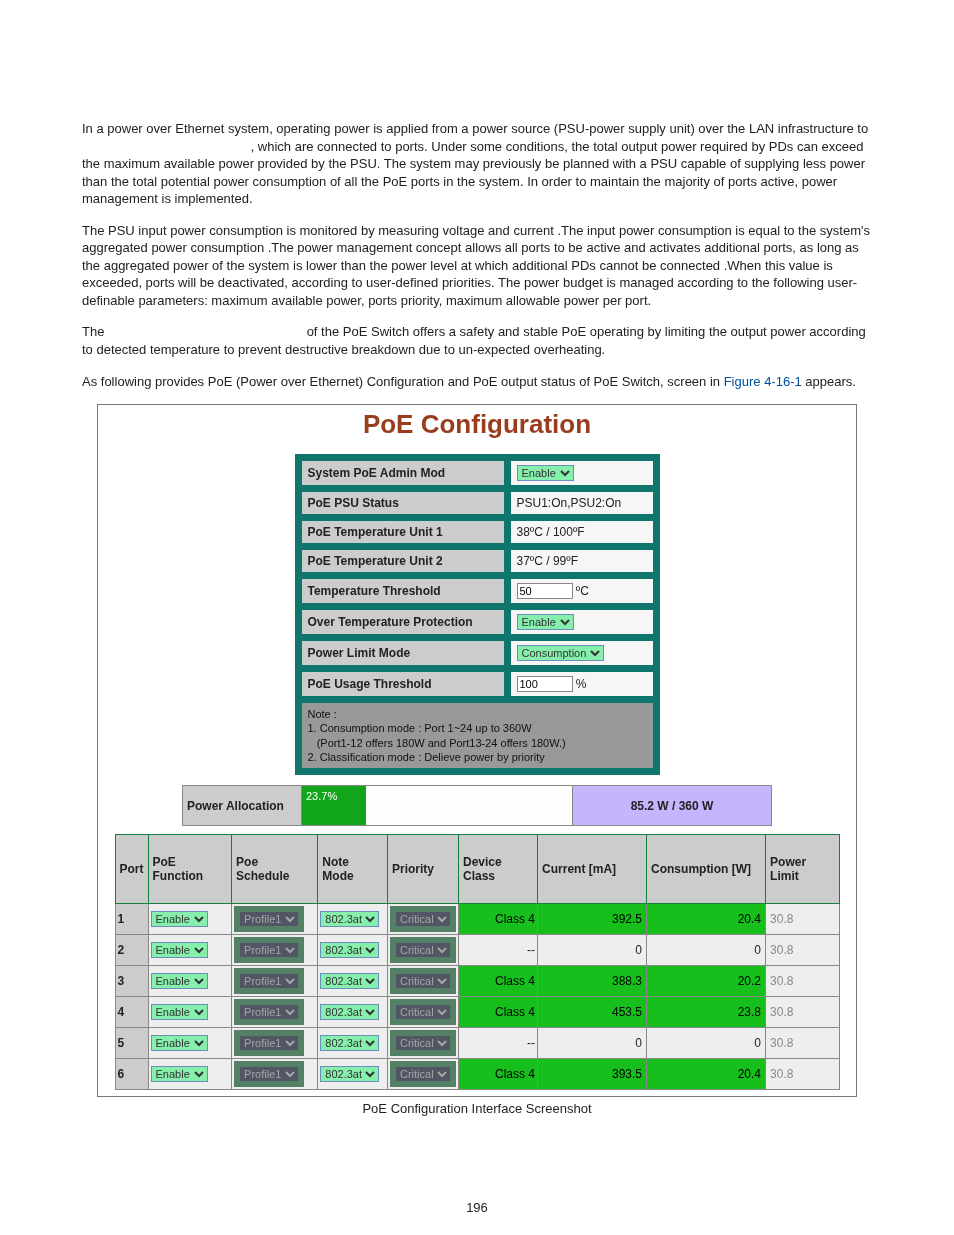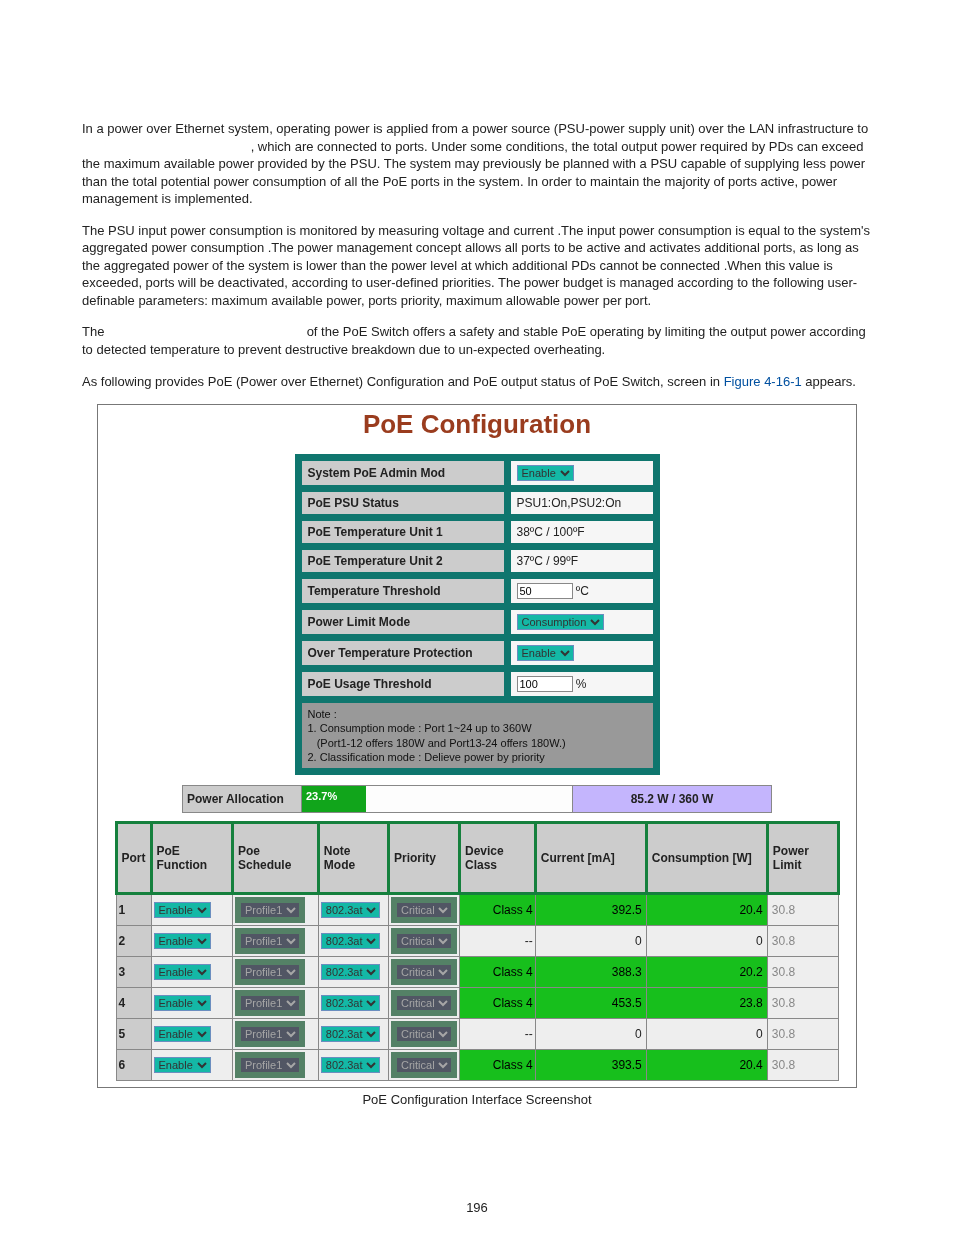--- a/index.html
+++ b/index.html
@@ -63,21 +63,21 @@
   .settings-table td.note {
     background: #999;
     color: #111;
     font-size: 11px;
     line-height: 1.3;
     padding: 4px 6px;
   }
   select.ctrl-select {
     font-size: 11px;
     border: 1px solid #6b8ebf;
-    background: #14b8a6;
+    background: #86efac;
     color: #333;
   }
   select.ctrl-select-grey {
     font-size: 11px;
     border: 6px solid #14532d;
     background: #0f172a;
     color: #888;
   }
   input.ctrl-text {
     width: 50px;
@@ -100,44 +100,43 @@
     font-weight: bold;
     width: 110px;
     height: 22px;
   }
   .alloc-bar-cell {
     width: 270px;
     padding: 0 !important;
     background: #fdfdfd;
   }
   .alloc-bar {
-    height: 26px;
+    height: 39px;
     background: #11a51b;
     color: #fff;
     font-size: 11px;
     box-sizing: border-box;
     padding: 4px 4px;
     display: inline-block;
-    font-weight: bold;
   }
   .alloc-read {
     width: 190px;
     text-align: center;
     font-size: 12px;
     background: #c4b5fd;
     font-weight: bold;
   }
   .port-table {
     border-collapse: collapse;
     width: 725px;
     margin: 0 auto;
     font-size: 12px;
   }
   .port-table th {
-    border: 3px solid #15803d;
+    border: 1px solid #15803d;
     background: #ccc;
     font-weight: bold;
     font-size: 12px;
     padding: 20px 4px;
     text-align: left;
   }
   .port-table td {
     border: 1px solid #888;
     background: #eee;
     padding: 2px 2px;
@@ -231,32 +230,32 @@
         <td class="val">37ºC / 99ºF</td>
       </tr>
       <tr>
         <td class="label">Temperature Threshold</td>
         <td class="val">
           <input class="ctrl-text" value="50" style="">
           <span>ºC</span>
         </td>
       </tr>
       <tr>
+        <td class="label">Over Temperature Protection</td>
+        <td class="val">
+          <select class="ctrl-select">
+            <option>Enable</option>
+          </select>
+        </td>
+      </tr>
+      <tr>
         <td class="label">Power Limit Mode</td>
         <td class="val">
           <select class="ctrl-select">
             <option>Consumption</option>
-          </select>
-        </td>
-      </tr>
-      <tr>
-        <td class="label">Over Temperature Protection</td>
-        <td class="val">
-          <select class="ctrl-select">
-            <option>Enable</option>
           </select>
         </td>
       </tr>
       <tr>
         <td class="label">PoE Usage Threshold</td>
         <td class="val">
           <input class="ctrl-text" value="100" style="">
           <span>%</span>
         </td>
       </tr>

